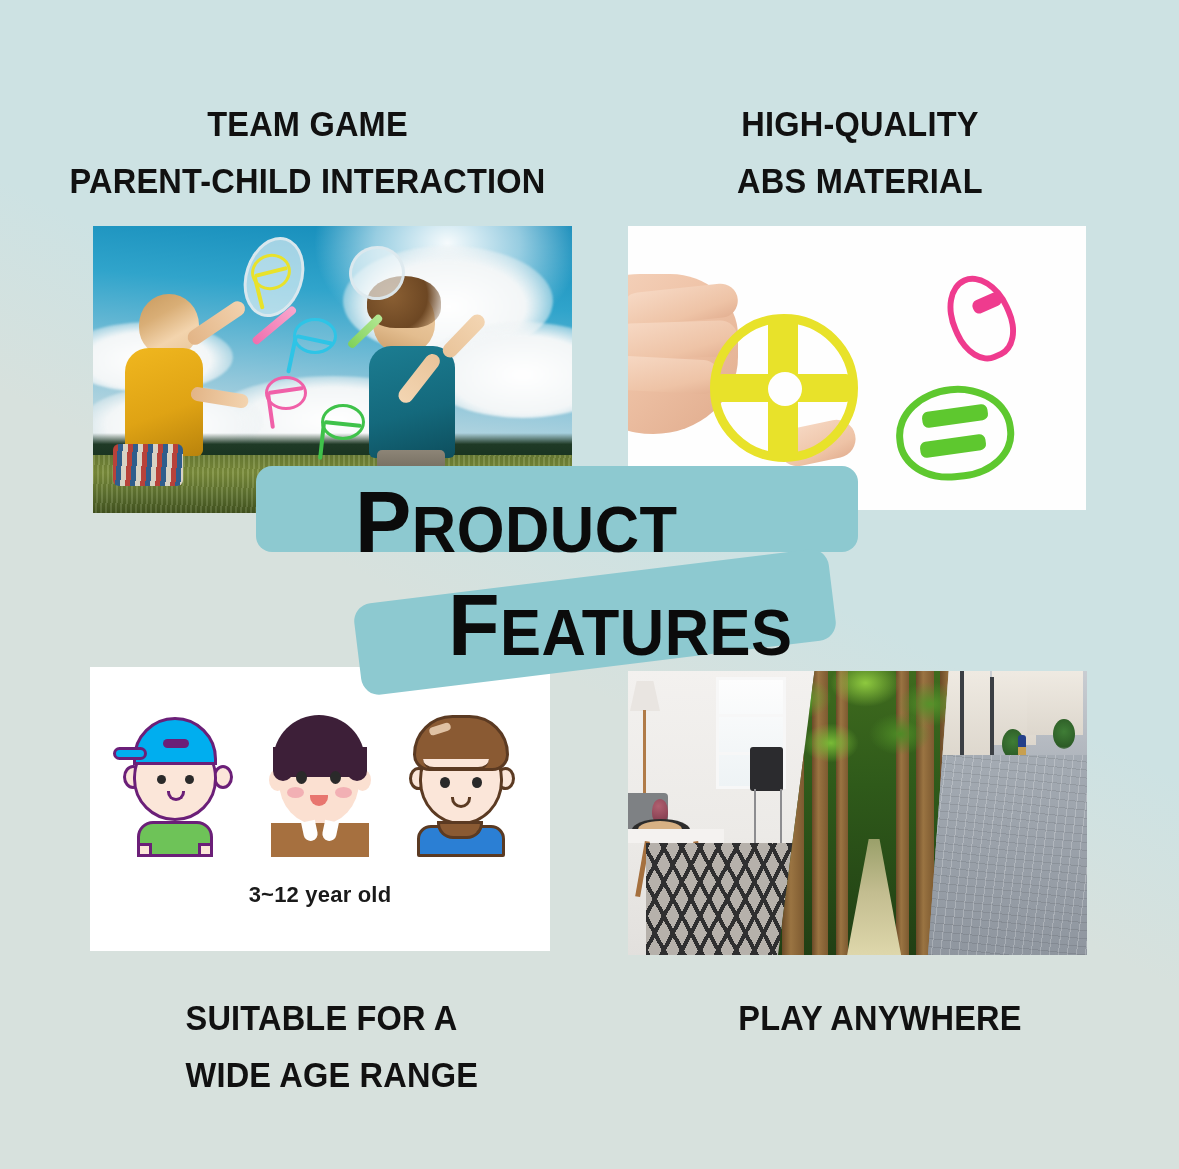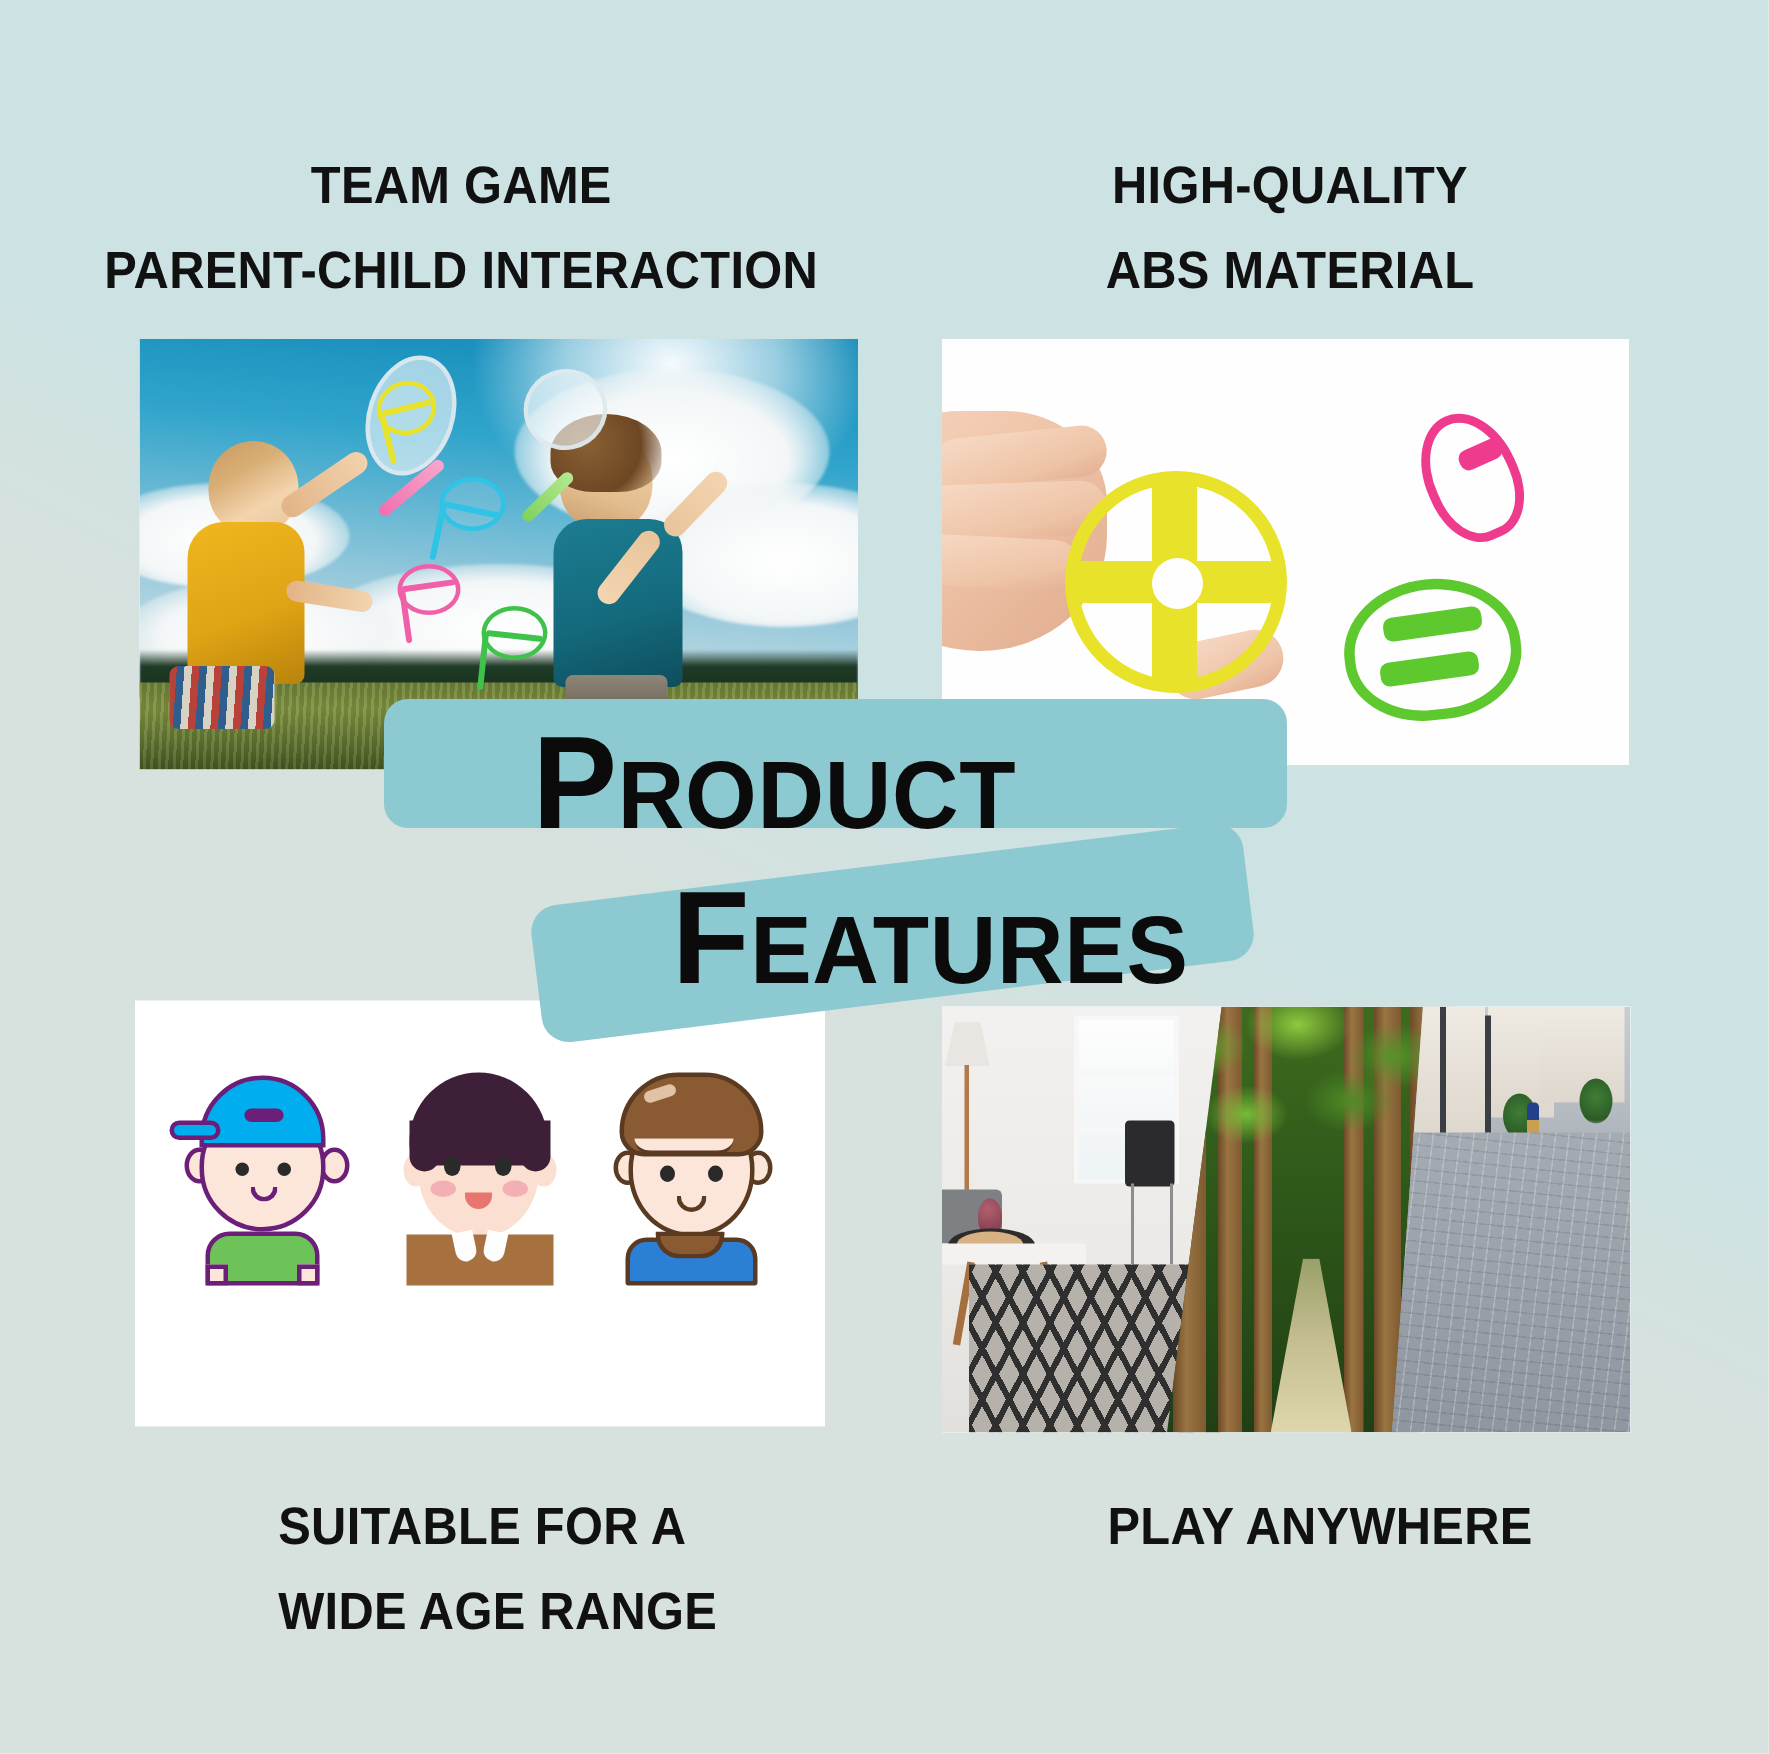--- a/index.html
+++ b/index.html
@@ -442,20 +442,21 @@
         <div class="av-hair" style="left:20px; top:56px; width:66px; height:11px; background:#fbe6d9; border-bottom:3px solid #5b3a22; border-radius:0 0 30px 30px;"></div>
         <div class="av-eye" style="left:37px; top:74px; width:10px; height:11px;"></div>
         <div class="av-eye" style="left:69px; top:74px; width:10px; height:11px;"></div>
         <div class="av-mouth" style="left:48px; top:94px; width:20px; height:11px; border:3px solid #5b3a22; border-top:0; border-radius:0 0 14px 14px;"></div>
         <div class="av-shirt" style="left:14px; top:122px; width:88px; height:32px; background:#2b7fd4; border:3px solid #5b3a22; border-radius:14px 14px 2px 2px;"></div>
         <div class="av-shirt" style="left:34px; top:118px; width:46px; height:18px; background:#8a5a33; border:3px solid #5b3a22; border-radius:0 0 16px 16px;"></div>
       </div>
 
     </div>
 
+    <div class="age-label">3~12 year old</div>
   </div>
 
   <div class="panel" id="panel-places">
 
     <div class="scene" id="scene-room">
       <div class="lamp-shade"></div>
       <div class="lamp-pole"></div>
       <div class="room-window"></div>
       <div class="chair-back"></div>
       <div class="chair-leg" style="left:126px; top:118px; height:54px;"></div>

